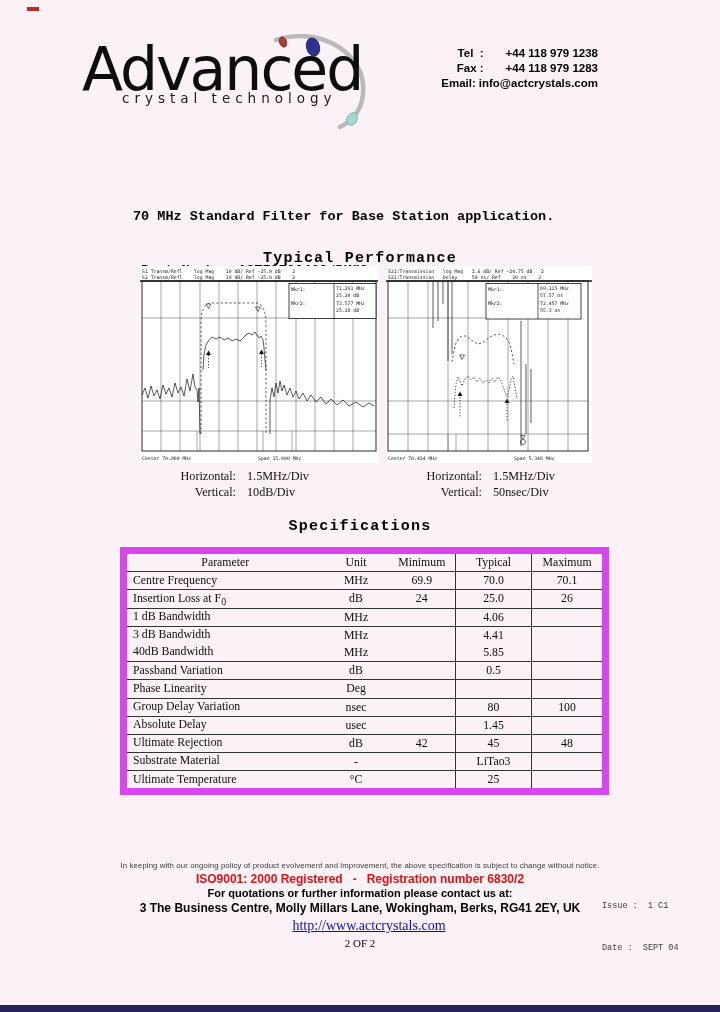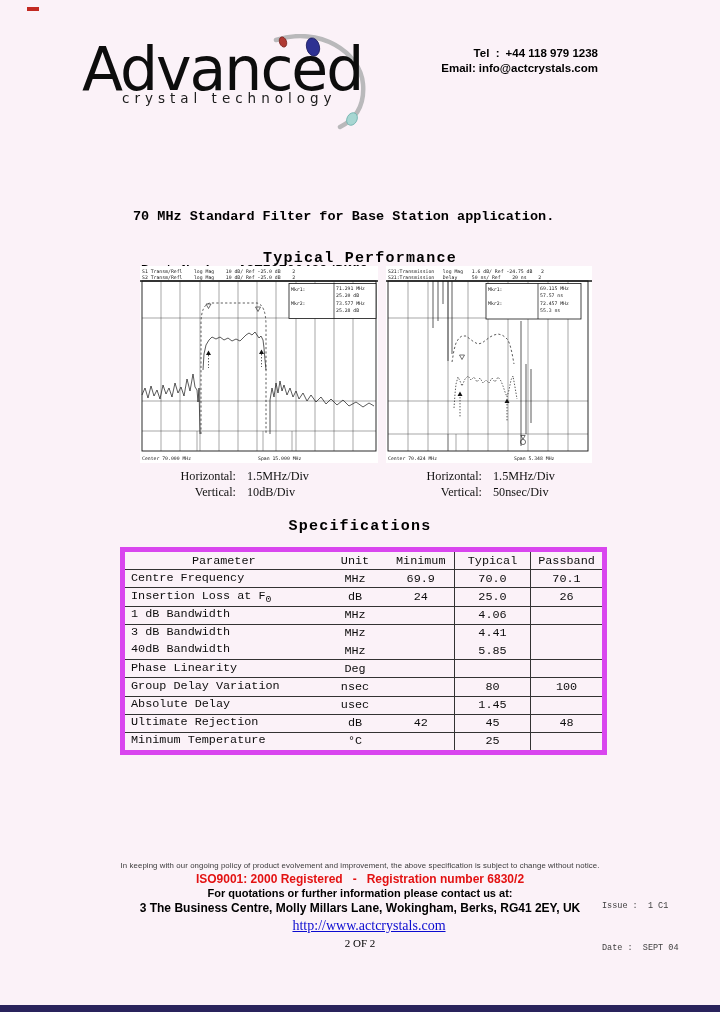--- a/index.html
+++ b/index.html
@@ -8,21 +8,21 @@
   .top-mark{position:absolute;left:27px;top:7px;width:12px;height:4px;background:#c22a22;}
   .bottom-bar{position:absolute;left:0;bottom:0;width:720px;height:7px;background:#29235c;}
 
   .logo{position:absolute;left:82px;top:34px;width:300px;height:106px;}
   .logo .brand{font-family:"DejaVu Sans",sans-serif;font-size:60px;letter-spacing:-2px;fill:#0d0d0d;}
   .logo .tagline{font-family:"DejaVu Sans",sans-serif;font-size:13.5px;letter-spacing:5px;fill:#1c1c1c;}
 
   .contact{position:absolute;left:400px;top:46px;width:198px;text-align:right;
            font-family:"Liberation Sans",sans-serif;font-weight:bold;font-size:11.5px;color:#000;}
   .contact .row{line-height:15px;white-space:pre;}
-  .contact .gap-wide{margin-right:6px;}
+  .contact .gap-wide{margin-right:22px;}
   .contact .gap-narrow{margin-right:3px;}
 
   .doc-title{position:absolute;left:133px;top:172px;font-family:Liberation Mono, monospace;
              font-weight:bold;font-size:13.5px;color:#000;line-height:18px;white-space:pre;}
   .doc-title .l2{padding-left:8px;}
 
   .center-head{position:absolute;left:0;width:720px;text-align:center;font-family:"Liberation Mono",monospace;
                font-weight:bold;font-size:15px;letter-spacing:1.2px;color:#000;}
   .head-performance{top:250px;}
   .head-specs{top:518px;}
@@ -42,21 +42,21 @@
   .mko{fill:none;stroke:#141414;stroke-width:0.6;}
 
   .caption{position:absolute;top:468px;font-family:"Liberation Serif",serif;font-size:12.2px;color:#111;}
   .caption .row{display:flex;line-height:16px;}
   .caption .lab{width:78px;text-align:right;}
   .caption .val{padding-left:11px;}
   .caption1{left:158px;}
   .caption2{left:404px;}
 
   .spec{position:absolute;left:120px;top:547px;width:482px;border-collapse:collapse;table-layout:fixed;
-        font-family:Liberation Mono, monospace;font-size:11.8px;color:#0d0d0d;border:5px solid #d946ef;}
+        font-family:Liberation Serif, serif;font-size:11.8px;color:#0d0d0d;border:7px solid #d946ef;}
   .spec th{font-weight:normal;}
   .spec th,.spec td{height:17.2px;padding:0 3px;text-align:center;border-bottom:1px solid #333;
                     overflow:hidden;white-space:nowrap;}
   .spec td.c-param{text-align:left;padding-left:6px;}
   .spec .c-typ,.spec .c-max{border-left:1px solid #333;}
   .spec tr.no-sep td{border-bottom:none;}
 
   .footer{position:absolute;left:0;top:861px;width:720px;text-align:center;color:#000;}
   .f-notice{font-family:"Liberation Sans",sans-serif;font-size:7.8px;color:#3a3a3a;letter-spacing:0.1px;}
   .f-iso{margin-top:2px;font-family:"Liberation Sans",sans-serif;font-weight:bold;font-size:12px;
@@ -84,20 +84,21 @@
       <ellipse cx="201" cy="8" rx="3.5" ry="5.2" transform="rotate(-20 201 8)" stroke="#7d2420" stroke-width="0.8" fill="#b03a34"></ellipse>
       <ellipse cx="231" cy="13" rx="6.5" ry="9.2" transform="rotate(-14 231 13)" stroke="#1b1d5e" stroke-width="0.8" fill="#2e3192"></ellipse>
       <ellipse cx="270" cy="85" rx="5" ry="6.6" transform="rotate(28 270 85)" stroke="#6fb3ae" stroke-width="0.8" fill="#a7d6d2"></ellipse>
       <text x="0" y="56" class="brand">Advanced</text>
       <text x="40" y="69" class="tagline">crystal technology</text>
     </svg>
   </div>
 
   <div class="contact">
     <div class="row"><span class="gap-wide">Tel  :</span><span>+44 118 979 1238</span></div>
+    <div class="row"><span class="gap-wide">Fax :</span><span>+44 118 979 1283</span></div>
     <div class="row"><span class="gap-narrow">Email:</span><span>info@actcrystals.com</span></div>
   </div>
 
   <div class="doc-title">
     <div>70 MHz Standard Filter for Base Station application.</div>
     <div class="l2">Part Number ACTF070042Q/PK”Q</div>
   </div>
 
   <div class="center-head head-performance">Typical Performance</div>
 
@@ -196,21 +197,21 @@
         <col style="width:67px">
         <col style="width:76px">
         <col style="width:74px">
       </colgroup>
     <tbody>
         <tr>
       <th>Parameter</th>
       <th>Unit</th>
       <th>Minimum</th>
       <th class="c-typ">Typical</th>
-      <th class="c-max">Passband</th>
+      <th class="c-max">Maximum</th>
     </tr>
     <tr>
       <td class="c-param"><span>Centre Frequency</span><sub></sub></td>
       <td>MHz</td>
       <td>69.9</td>
       <td class="c-typ">70.0</td>
       <td class="c-max">70.1</td>
     </tr>
     <tr>
       <td class="c-param"><span>Insertion Loss at F</span><sub>0</sub></td>
@@ -234,20 +235,27 @@
       <td class="c-max"></td>
     </tr>
     <tr>
       <td class="c-param"><span>40dB Bandwidth</span><sub></sub></td>
       <td>MHz</td>
       <td></td>
       <td class="c-typ">5.85</td>
       <td class="c-max"></td>
     </tr>
     <tr>
+      <td class="c-param"><span>Passband Variation</span><sub></sub></td>
+      <td>dB</td>
+      <td></td>
+      <td class="c-typ">0.5</td>
+      <td class="c-max"></td>
+    </tr>
+    <tr>
       <td class="c-param"><span>Phase Linearity</span><sub></sub></td>
       <td>Deg</td>
       <td></td>
       <td class="c-typ"></td>
       <td class="c-max"></td>
     </tr>
     <tr>
       <td class="c-param"><span>Group Delay Variation</span><sub></sub></td>
       <td>nsec</td>
       <td></td>
@@ -262,21 +270,28 @@
       <td class="c-max"></td>
     </tr>
     <tr>
       <td class="c-param"><span>Ultimate Rejection</span><sub></sub></td>
       <td>dB</td>
       <td>42</td>
       <td class="c-typ">45</td>
       <td class="c-max">48</td>
     </tr>
     <tr>
-      <td class="c-param"><span>Minimum Temperature</span><sub></sub></td>
+      <td class="c-param"><span>Substrate Material</span><sub></sub></td>
+      <td>-</td>
+      <td></td>
+      <td class="c-typ">LiTao3</td>
+      <td class="c-max"></td>
+    </tr>
+    <tr>
+      <td class="c-param"><span>Ultimate Temperature</span><sub></sub></td>
       <td>°C</td>
       <td></td>
       <td class="c-typ">25</td>
       <td class="c-max"></td>
     </tr>
   </tbody>
     </table>
 
   <div class="footer">
     <div class="f-notice">In keeping with our ongoing policy of product evolvement and improvement, the above specification is subject to change without notice.</div>

